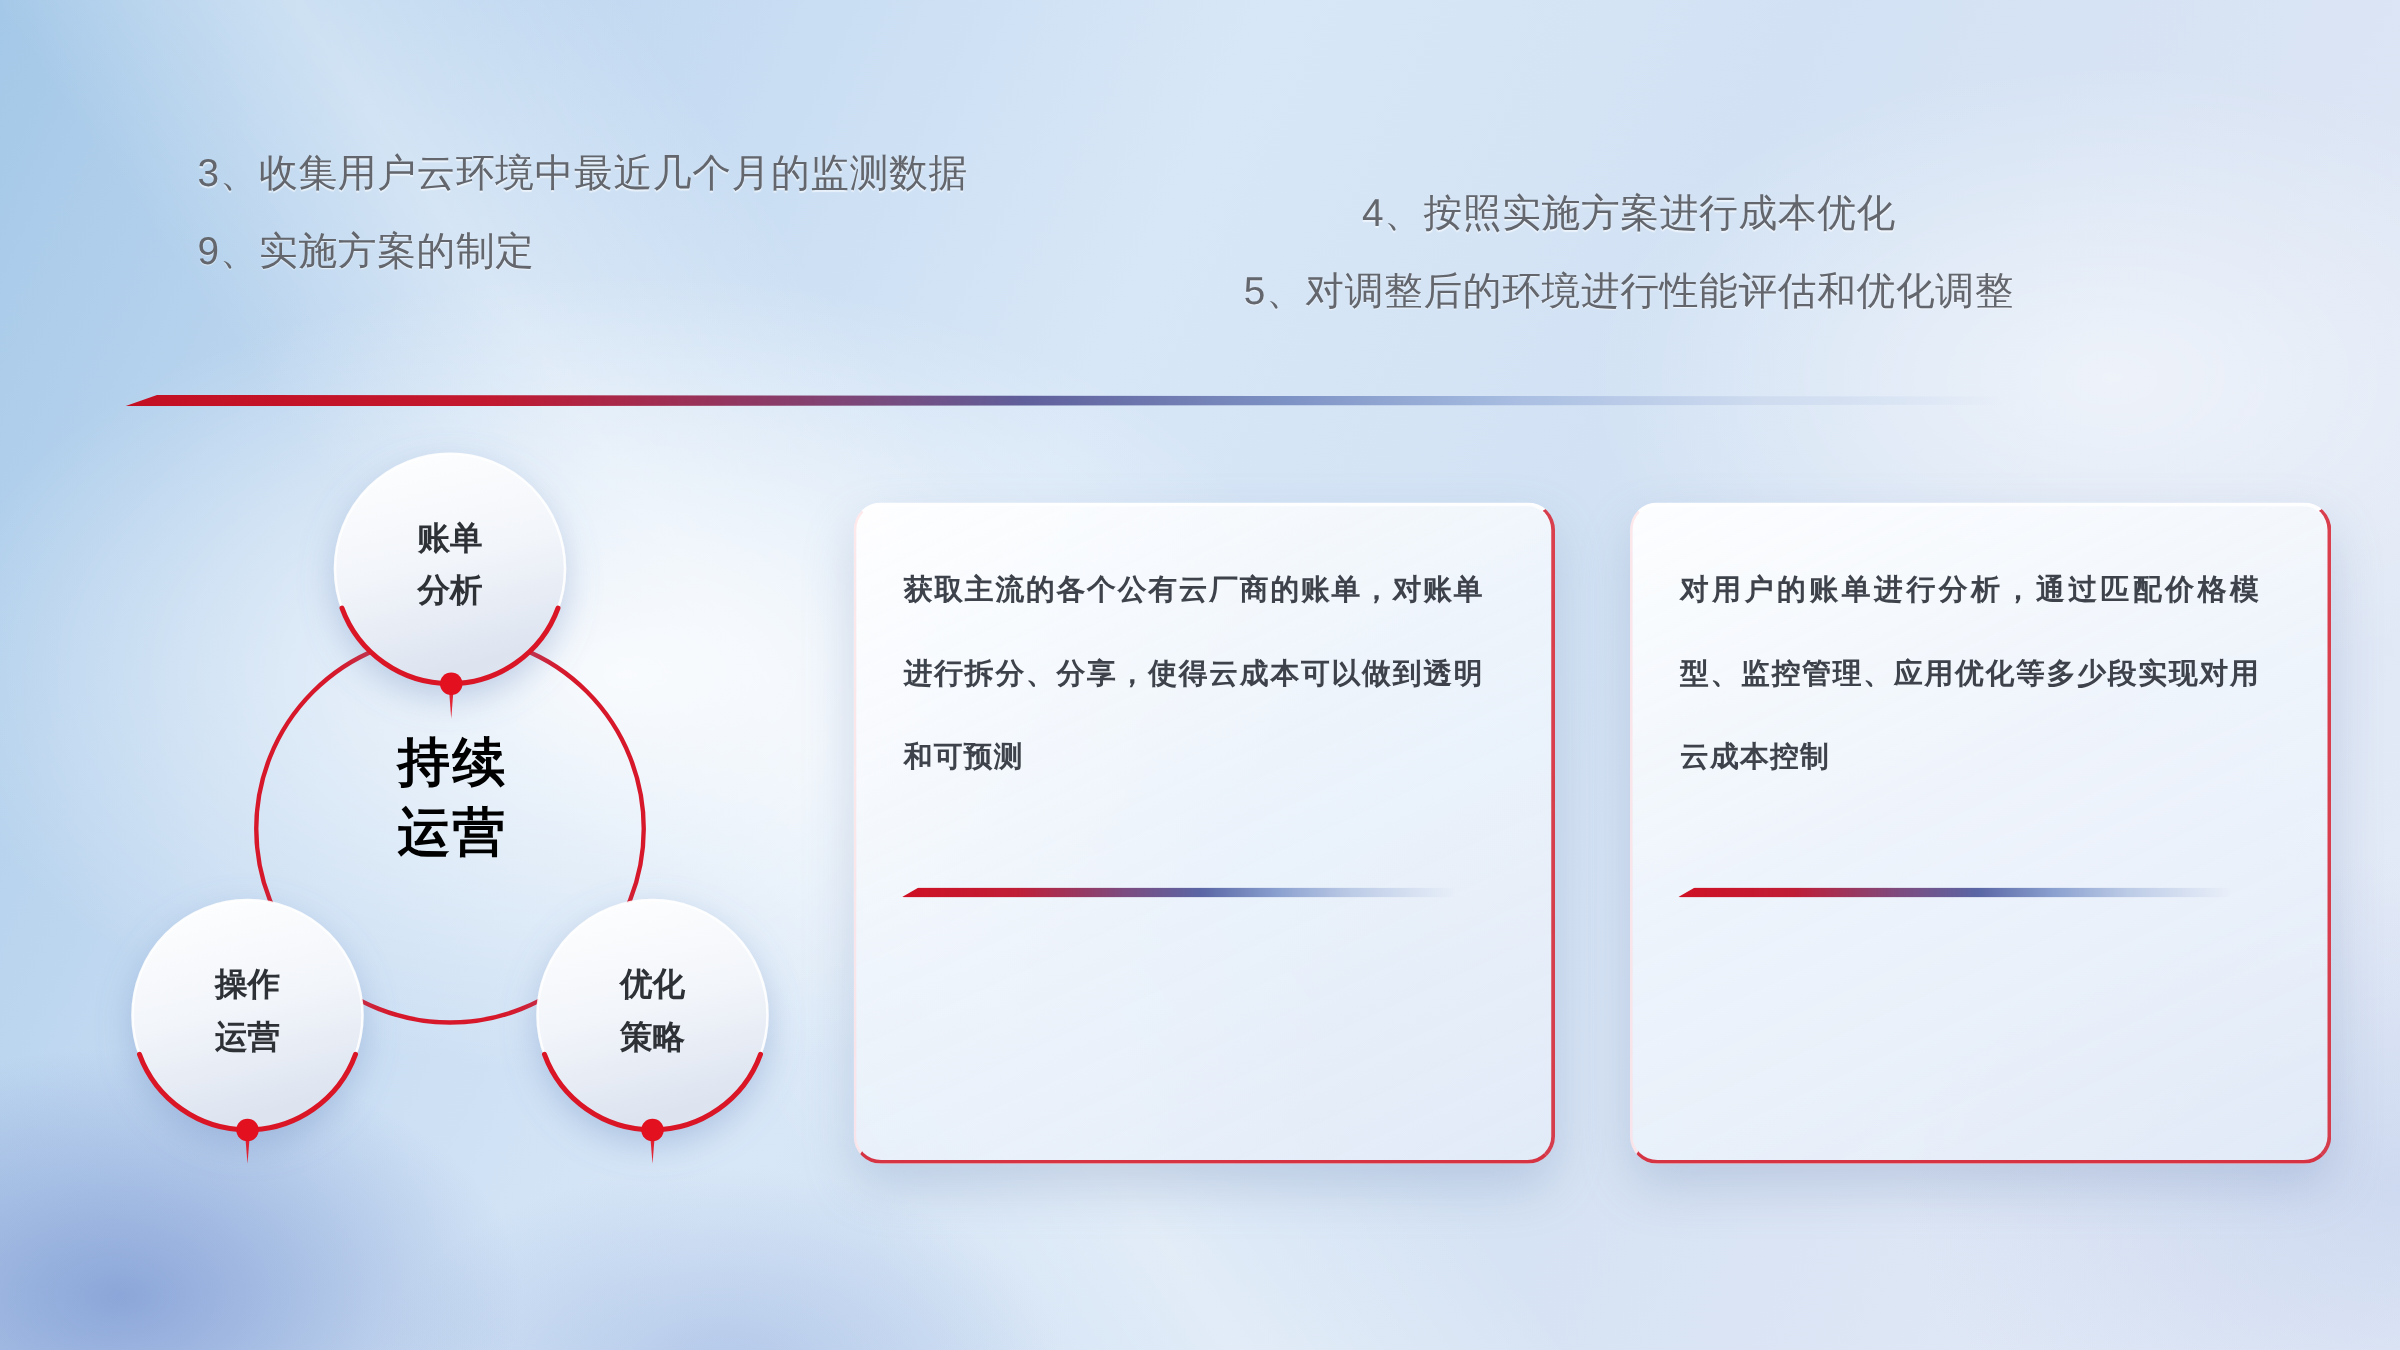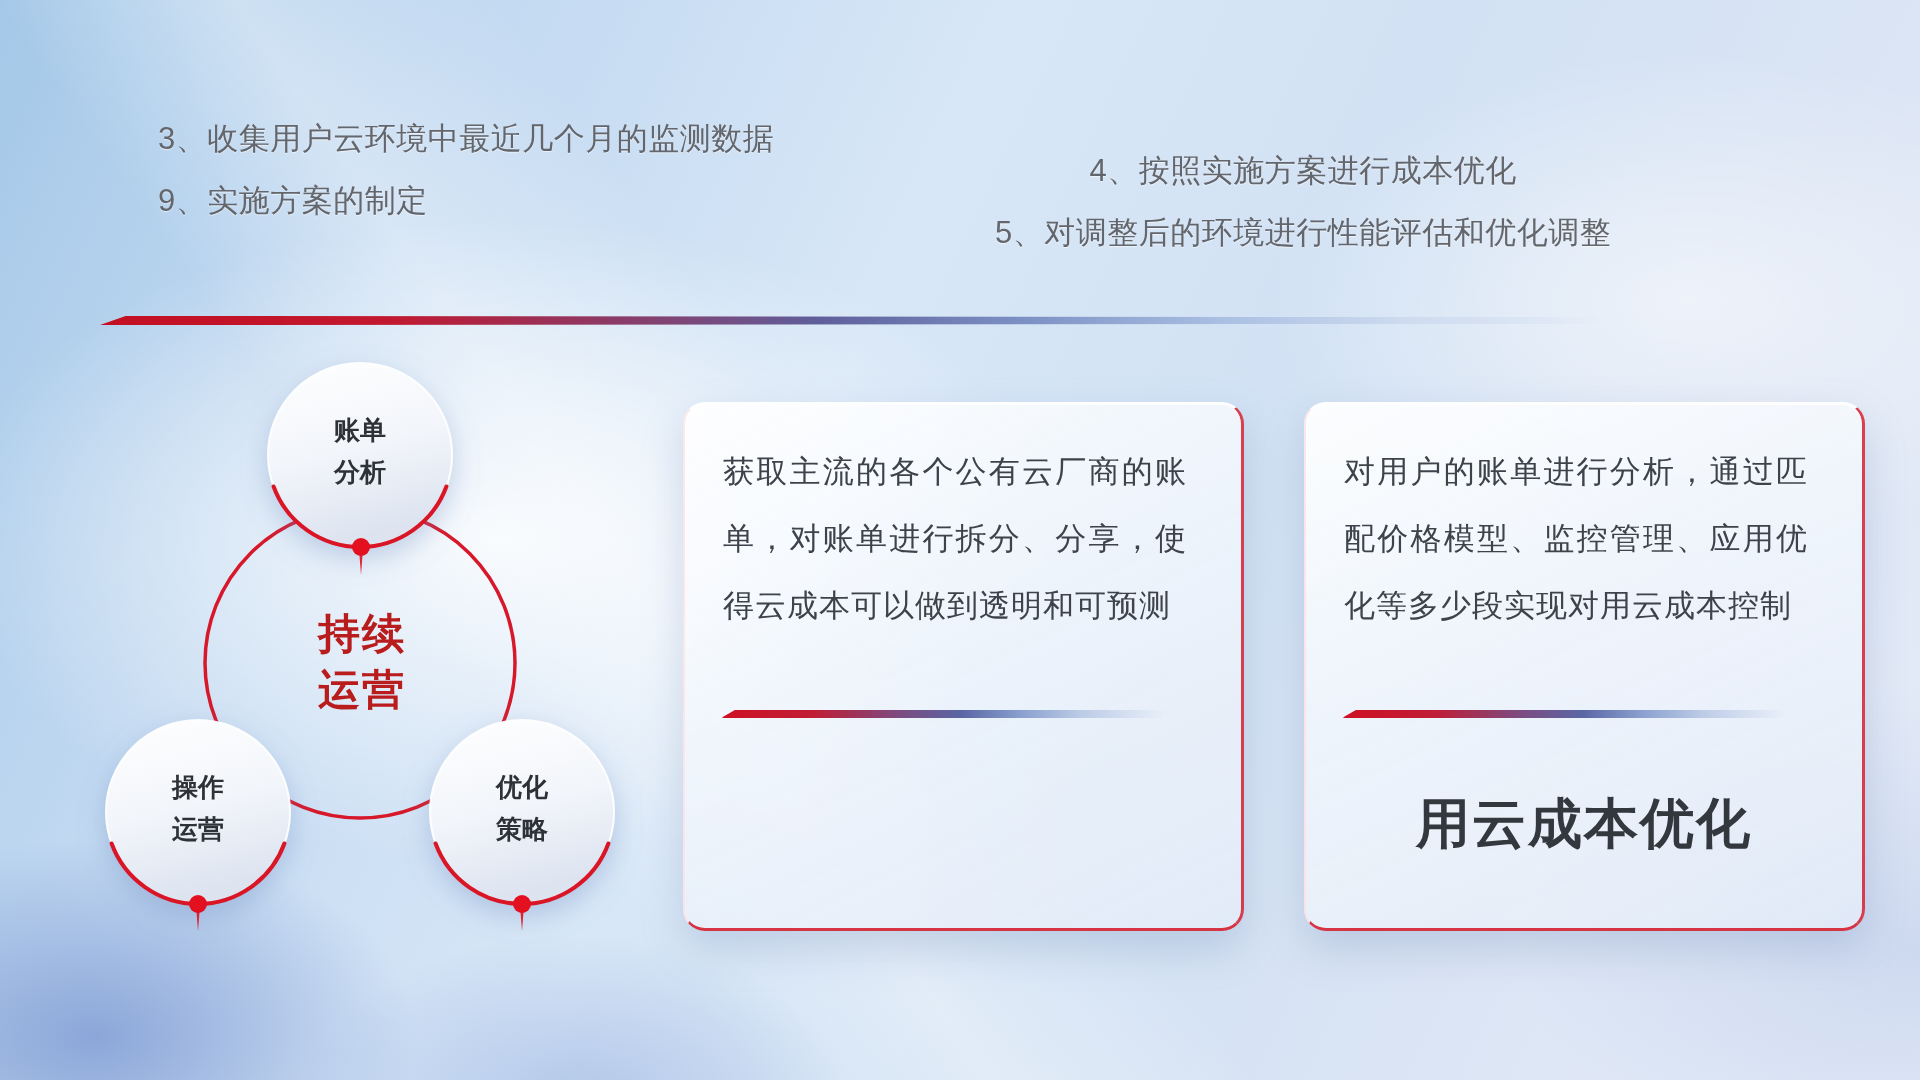--- a/index.html
+++ b/index.html
@@ -33,39 +33,40 @@
   }
   svg.diagram{position:absolute;left:0;top:0;width:1920px;height:1080px;pointer-events:none;}
   .circle-label{
     position:absolute;text-align:center;white-space:pre-line;
     font-size:26px;line-height:42px;font-weight:600;color:#2e3237;
   }
   .lbl-top{left:270px;top:409px;width:180px;}
   .lbl-bl{left:108px;top:766px;width:180px;}
   .lbl-br{left:432px;top:766px;width:180px;}
   .lbl-center{
-    position:absolute;left:262px;top:606px;width:200px;text-align:center;
-    white-space:pre-line;font-size:42px;line-height:56px;font-weight:800;color:#b91c1c;
+    position:absolute;left:262px;top:582px;width:200px;text-align:center;
+    white-space:pre-line;font-size:42px;line-height:56px;font-weight:800;color:#000000;
     letter-spacing:2px;
   }
   .card{
     position:absolute;top:402px;width:556px;height:524px;border-radius:22px;
     background:linear-gradient(155deg,rgba(255,255,255,0.93) 0%,rgba(241,246,252,0.85) 45%,rgba(228,236,248,0.80) 100%);
     border-top:2px solid rgba(255,255,255,0.95);
     border-left:2px solid rgba(255,224,228,0.75);
     border-right:3px solid rgba(211,30,47,0.85);
     border-bottom:3px solid rgba(211,30,47,0.9);
     box-shadow:0 18px 40px rgba(110,135,180,0.28), inset 0 1px 0 rgba(255,255,255,0.8);
   }
   .card-1{left:683px;}
   .card-2{left:1304px;}
   .card-body{
     position:absolute;left:38px;top:34px;width:464px;
-    font-size:31px;line-height:67px;color:#3e434b;letter-spacing:1px;
+    font-size:23px;line-height:67px;color:#3e434b;letter-spacing:1px;
     text-align:justify;
+    font-weight:bold;
   }
   .card-divider{
     position:absolute;left:36px;top:306px;width:462px;height:8px;border-radius:3px;
     background:linear-gradient(90deg,#cf1024 0%,#c01d36 20%,#7e4a7e 38%,#5a66a5 52%,#8aa0cf 65%,#bccbe6 78%,rgba(230,238,248,0) 96%);
     clip-path:polygon(0 100%,3% 0,100% 0,100% 100%);
   }
   .card-title{
     position:absolute;left:0;top:384px;width:100%;text-align:center;
     font-size:54px;font-weight:700;color:#33373e;letter-spacing:2px;
   }
@@ -128,14 +129,13 @@
 策略</div>
 
 <div class="card card-1">
   <div class="card-body">获取主流的各个公有云厂商的账单，对账单进行拆分、分享，使得云成本可以做到透明和可预测</div>
   <div class="card-divider"></div>
 </div>
 
 <div class="card card-2">
   <div class="card-body">对用户的账单进行分析，通过匹配价格模型、监控管理、应用优化等多少段实现对用云成本控制</div>
   <div class="card-divider"></div>
-  <div class="card-title">用云成本优化</div>
 </div>
 
 </body></html>

